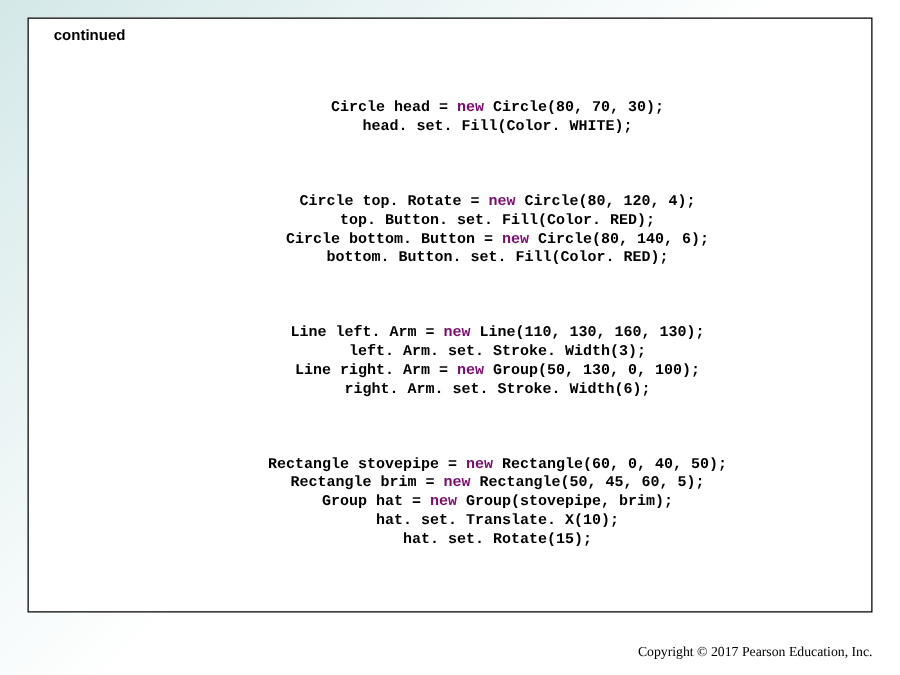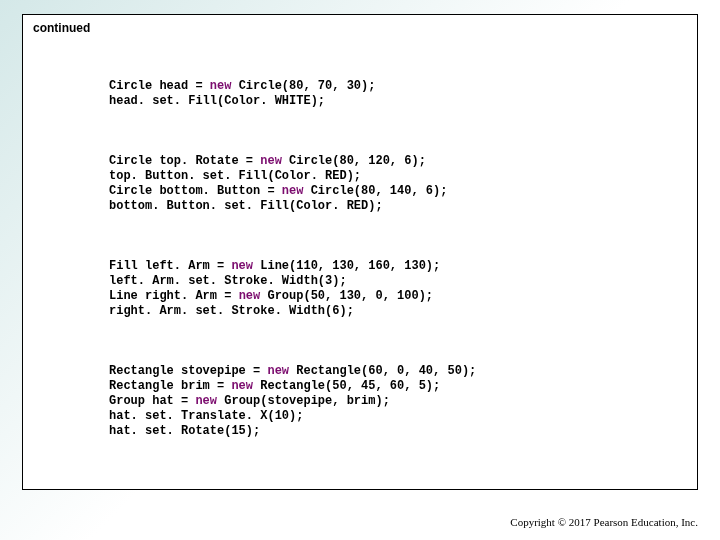--- a/index.html
+++ b/index.html
@@ -15,21 +15,21 @@
     position: relative;
   }
   .code-box {
     position: absolute;
     top: 14px;
     left: 22px;
     width: 676px;
     height: 476px;
     background: #ffffff;
     border: 1px solid #000000;
-    padding: 6px 10px;
+    padding: 6px 20px;
   }
   .continued-top {
     font-family: Arial, Helvetica, sans-serif;
     font-weight: bold;
     font-size: 12px;
     color: #000000;
     margin-bottom: 14px;
   }
   .code-block {
     padding-left: 76px;
@@ -37,20 +37,21 @@
     line-height: 15px;
     font-weight: bold;
     color: #000000;
     white-space: pre;
   }
   .kw {
     color: #7b0c6e;
   }
   .para {
     margin-bottom: 15px;
+    text-align: center;
   }
   .para:last-child {
     margin-bottom: 0;
   }
   .copyright {
     position: absolute;
     bottom: 12px;
     right: 22px;
     font-family: "Times New Roman", Times, serif;
     font-size: 11px;
@@ -60,25 +61,25 @@
 </style>
 </head>
 <body>
 
 <div class="code-box">
   <div class="continued-top">continued</div>
 
   <div class="code-block">
     <div class="para"><span>Circle head = </span><span class="kw">new</span><span> Circle(80, 70, 30);</span>
 <span>head. set. Fill(Color. WHITE);</span></div>
-    <div class="para"><span>Circle top. Rotate = </span><span class="kw">new</span><span> Circle(80, 120, 6);</span>
+    <div class="para"><span>Circle top. Rotate = </span><span class="kw">new</span><span> Circle(80, 120, 4);</span>
 <span>top. Button. set. Fill(Color. RED);</span>
 <span>Circle bottom. Button = </span><span class="kw">new</span><span> Circle(80, 140, 6);</span>
 <span>bottom. Button. set. Fill(Color. RED);</span></div>
-    <div class="para"><span>Fill left. Arm = </span><span class="kw">new</span><span> Line(110, 130, 160, 130);</span>
+    <div class="para"><span>Line left. Arm = </span><span class="kw">new</span><span> Line(110, 130, 160, 130);</span>
 <span>left. Arm. set. Stroke. Width(3);</span>
 <span>Line right. Arm = </span><span class="kw">new</span><span> Group(50, 130, 0, 100);</span>
 <span>right. Arm. set. Stroke. Width(6);</span></div>
     <div class="para"><span>Rectangle stovepipe = </span><span class="kw">new</span><span> Rectangle(60, 0, 40, 50);</span>
 <span>Rectangle brim = </span><span class="kw">new</span><span> Rectangle(50, 45, 60, 5);</span>
 <span>Group hat = </span><span class="kw">new</span><span> Group(stovepipe, brim);</span>
 <span>hat. set. Translate. X(10);</span>
 <span>hat. set. Rotate(15);</span></div>
   </div>
 

